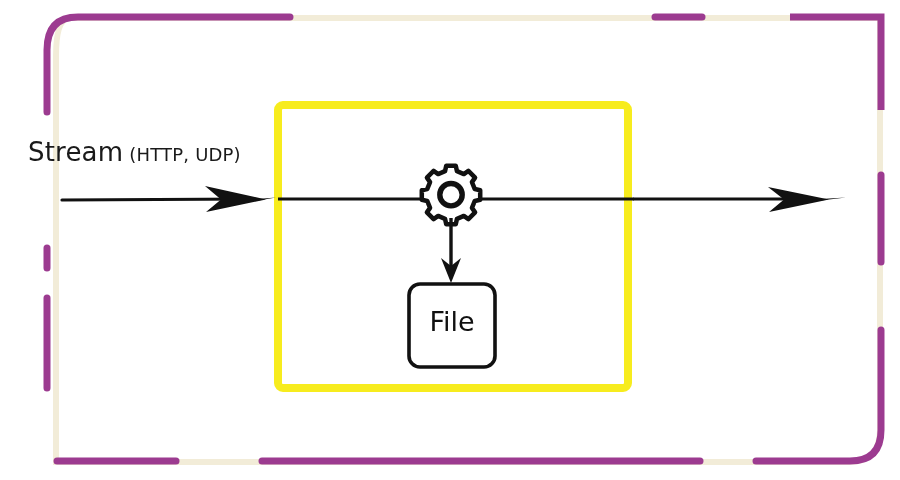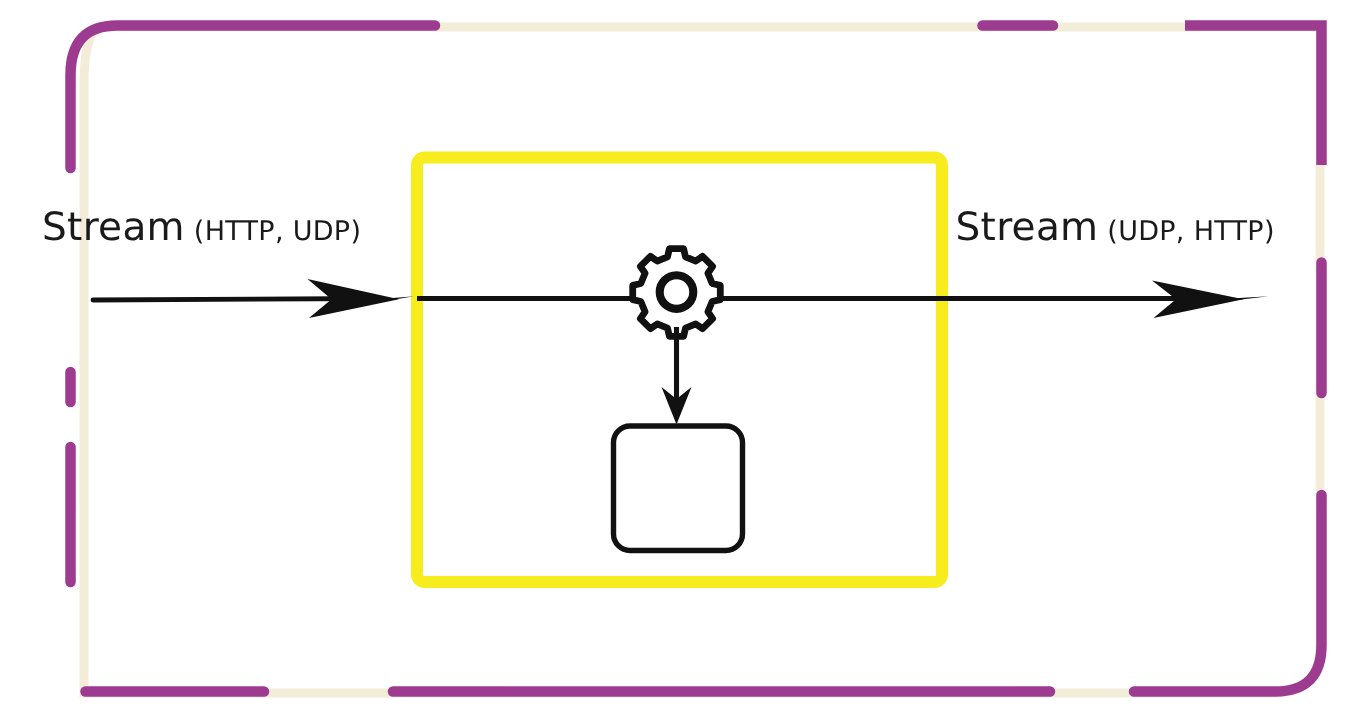--- a/index.html
+++ b/index.html
@@ -133,18 +133,16 @@
       <path d="M 768,187 L 829,199.5 L 769,212 L 784,199.5 Z" fill="#111111"></path>
       <path d="M 812,199.5 L 846,197.5 L 812,201.5 Z" fill="#111111"></path>
     </g>
 
   </svg>
 
   <div class="label-text" id="label-left">
     <span class="label-main">Stream</span><span class="label-proto"> (HTTP, UDP)</span>
   </div>
 
-  <div class="label-text" id="label-right">
-    <span class="label-main">Stream</span><span class="label-proto"> (UDP, HTTP)</span>
-  </div>
 
+  <div class="file-label">File</div>
 
 </div>
 
 </body></html>

